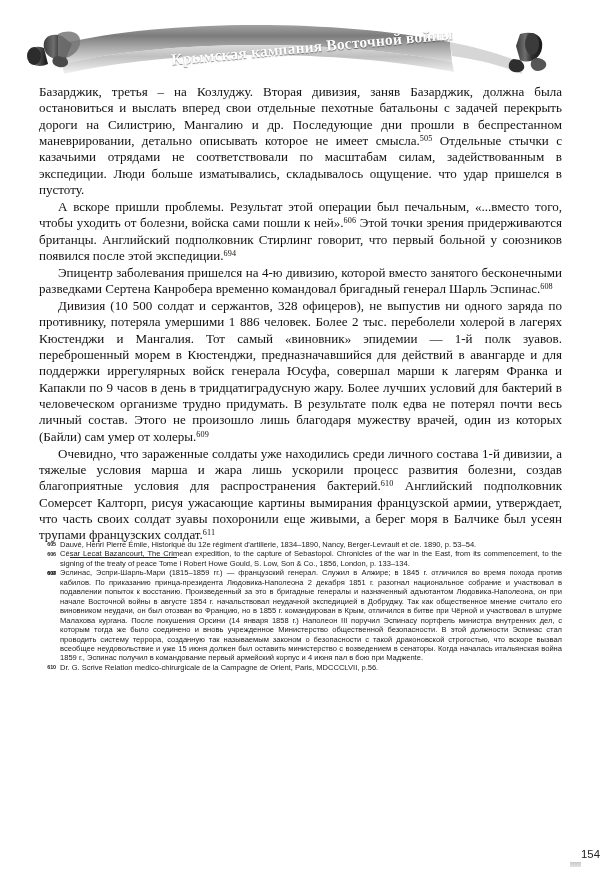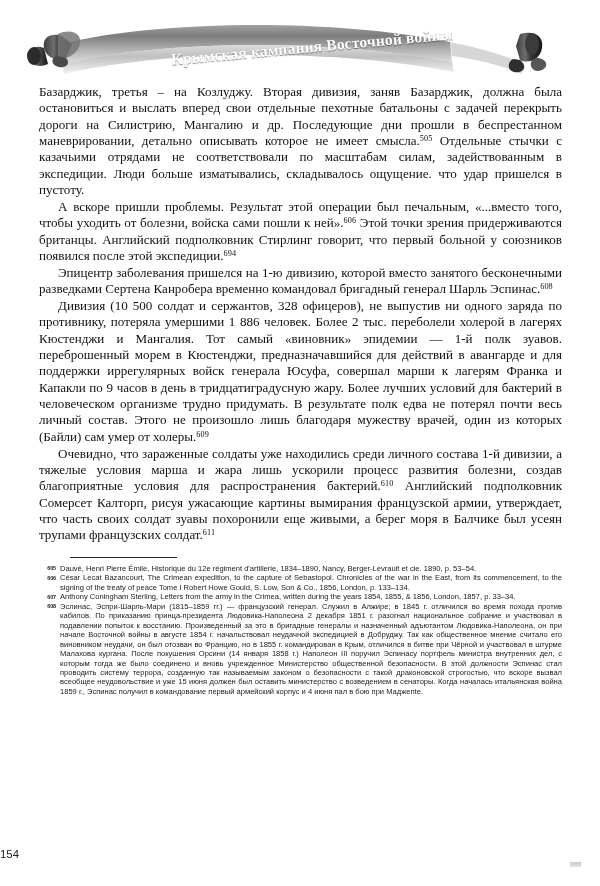--- a/index.html
+++ b/index.html
@@ -82,21 +82,21 @@
     position: absolute;
     left: 70px;
     top: 557px;
     width: 107px;
     height: 1px;
     background: #2a2724;
   }
   .footnotes {
     position: absolute;
     left: 39px;
-    top: 564px;
+    top: 540px;
     width: 523px;
     font-family: "Liberation Sans", "DejaVu Sans", sans-serif;
     color: #232020;
   }
   .fn-item {
     position: relative;
     padding-left: 21px;
     font-size: 7.55px;
     line-height: 9.45px;
     text-align: justify;
@@ -112,21 +112,21 @@
     font-weight: bold;
     letter-spacing: -0.1px;
   }
 
   
   .page-number {
     position: absolute;
     left: 0;
     top: 848px;
     width: 600px;
-    text-align: left;
+    text-align: right;
     font-family: "Liberation Sans", "DejaVu Sans", sans-serif;
     font-size: 11.4px;
     color: #242121;
   }
 
   
   .corner-mark {
     position: absolute;
     left: 570px;
     top: 862px;
@@ -188,40 +188,43 @@
 <div class="banner-title">
   <span>Крымская кампания Восточной войны</span>
 </div>
 
 <div class="page-body">
 
   <p class="para no-indent"><span>Базарджик, третья – на Козлуджу. Вторая дивизия, заняв Базарджик, должна была остановиться и выслать вперед свои отдельные пехотные батальоны с задачей перекрыть дороги на Силистрию, Мангалию и др. Последующие дни прошли в беспрестанном маневрировании, детально описывать которое не имеет смысла.</span><sup class="fn">505</sup><span> Отдельные стычки с казачьими отрядами не соответствовали по масштабам силам, задействованным в экспедиции. Люди больше изматывались, складывалось ощущение. что удар пришелся в пустоту.</span></p>
 
   <p class="para"><span>А вскоре пришли проблемы. Результат этой операции был печальным, «...вместо того, чтобы уходить от болезни, войска сами пошли к ней».</span><sup class="fn">606</sup><span> Этой точки зрения придерживаются британцы. Английский подполковник Стирлинг говорит, что первый больной у союзников появился после этой экспедиции.</span><sup class="fn">694</sup></p>
 
-  <p class="para"><span>Эпицентр заболевания пришелся на 1-ю дивизию, которой вместо занятого бесконечными разведками Сертена Канробера временно командовал бригадный генерал Шарль Эспинас.</span><sup class="fn">608</sup><span></span></p>
+  <p class="para"><span>Эпицентр заболевания пришелся на 4-ю дивизию, которой вместо занятого бесконечными разведками Сертена Канробера временно командовал бригадный генерал Шарль Эспинас.</span><sup class="fn">608</sup><span></span></p>
 
   <p class="para"><span>Дивизия (10 500 солдат и сержантов, 328 офицеров), не выпустив ни одного заряда по противнику, потеряла умершими 1 886 человек. Более 2 тыс. переболели холерой в лагерях Кюстенджи и Мангалия. Тот самый «виновник» эпидемии — 1-й полк зуавов. переброшенный морем в Кюстенджи, предназначавшийся для действий в авангарде и для поддержки иррегулярных войск генерала Юсуфа, совершал марши к лагерям Франка и Капакли по 9 часов в день в тридцатиградусную жару. Более лучших условий для бактерий в человеческом организме трудно придумать. В результате полк едва не потерял почти весь личный состав. Этого не произошло лишь благодаря мужеству врачей, один из которых (Байли) сам умер от холеры.</span><sup class="fn">609</sup><span></span></p>
 
   <p class="para"><span>Очевидно, что зараженные солдаты уже находились среди личного состава 1-й дивизии, а тяжелые условия марша и жара лишь ускорили процесс развития болезни, создав благоприятные условия для распространения бактерий.</span><sup class="fn">610</sup><span> Английский подполковник Сомерсет Калторп, рисуя ужасающие картины вымирания французской армии, утверждает, что часть своих солдат зуавы похоронили еще живыми, а берег моря в Балчике был усеян трупами французских солдат.</span><sup class="fn">611</sup></p>
 
 </div>
 
 <div class="footnote-rule"></div>
 
 <div class="footnotes">
   <div class="fn-item">
     <span class="fn-num">605</span><span>Dauvé, Henri Pierre Émile, Historique du 12e régiment d'artillerie, 1834–1890, Nancy, Berger-Levrault et cie. 1890, p. 53–54.</span>
   </div>
   <div class="fn-item">
     <span class="fn-num">606</span><span>César Lecat Bazancourt, The Crimean expedition, to the capture of Sebastopol. Chronicles of the war in the East, from its commencement, to the signing of the treaty of peace Tome I Robert Howe Gould, S. Low, Son &amp; Co., 1856, London, p. 133–134.</span>
   </div>
   <div class="fn-item">
-    <span class="fn-num">607</span><span>Anthony Coningham Sterling, Letters from the army in the Crimea, written during the years 1854, 1855, &amp; 1856, London, 1857, p. 33–34.</span>
+    <span class="fn-num">607</span>
   </div>
   <div class="fn-item">
     <span class="fn-num">608</span><span>Эслинас, Эспри-Шарль-Мари (1815–1859 гг.) — французский генерал. Служил в Алжире; в 1845 г. отличился во время похода против кабилов. По приказанию принца-президента Людовика-Наполеона 2 декабря 1851 г. разогнал национальное собрание и участвовал в подавлении попыток к восстанию. Произведенный за это в бригадные генералы и назначенный адъютантом Людовика-Наполеона, он при начале Восточной войны в августе 1854 г. начальствовал неудачной экспедицией в Добруджу. Так как общественное мнение считало его виновником неудачи, он был отозван во Францию, но в 1855 г. командирован в Крым, отличился в битве при Чёрной и участвовал в штурме Малахова кургана. После покушения Орсини (14 января 1858 г.) Наполеон III поручил Эспинасу портфель министра внутренних дел, с которым тогда же было соединено и вновь учрежденное Министерство общественной безопасности. В этой должности Эспинас стал проводить систему террора, созданную так называемым законом о безопасности с такой драконовской строгостью, что вскоре вызвал всеобщее неудовольствие и уже 15 июня должен был оставить министерство с возведением в сенаторы. Когда началась итальянская война 1859 г., Эспинас получил в командование первый армейский корпус и 4 июня пал в бою при Маджente.</span>
   </div>
+  <div class="fn-item">
+    <span class="fn-num">610</span><span>Dr. G. Scrive Relation medico-chirurgicale de la Campagne de Orient, Paris, MDCCCLVII, p.56.</span>
+  </div>
 </div>
 
 <div class="page-number">154</div>
 
 <div class="corner-mark"></div>
 
 </body></html>

